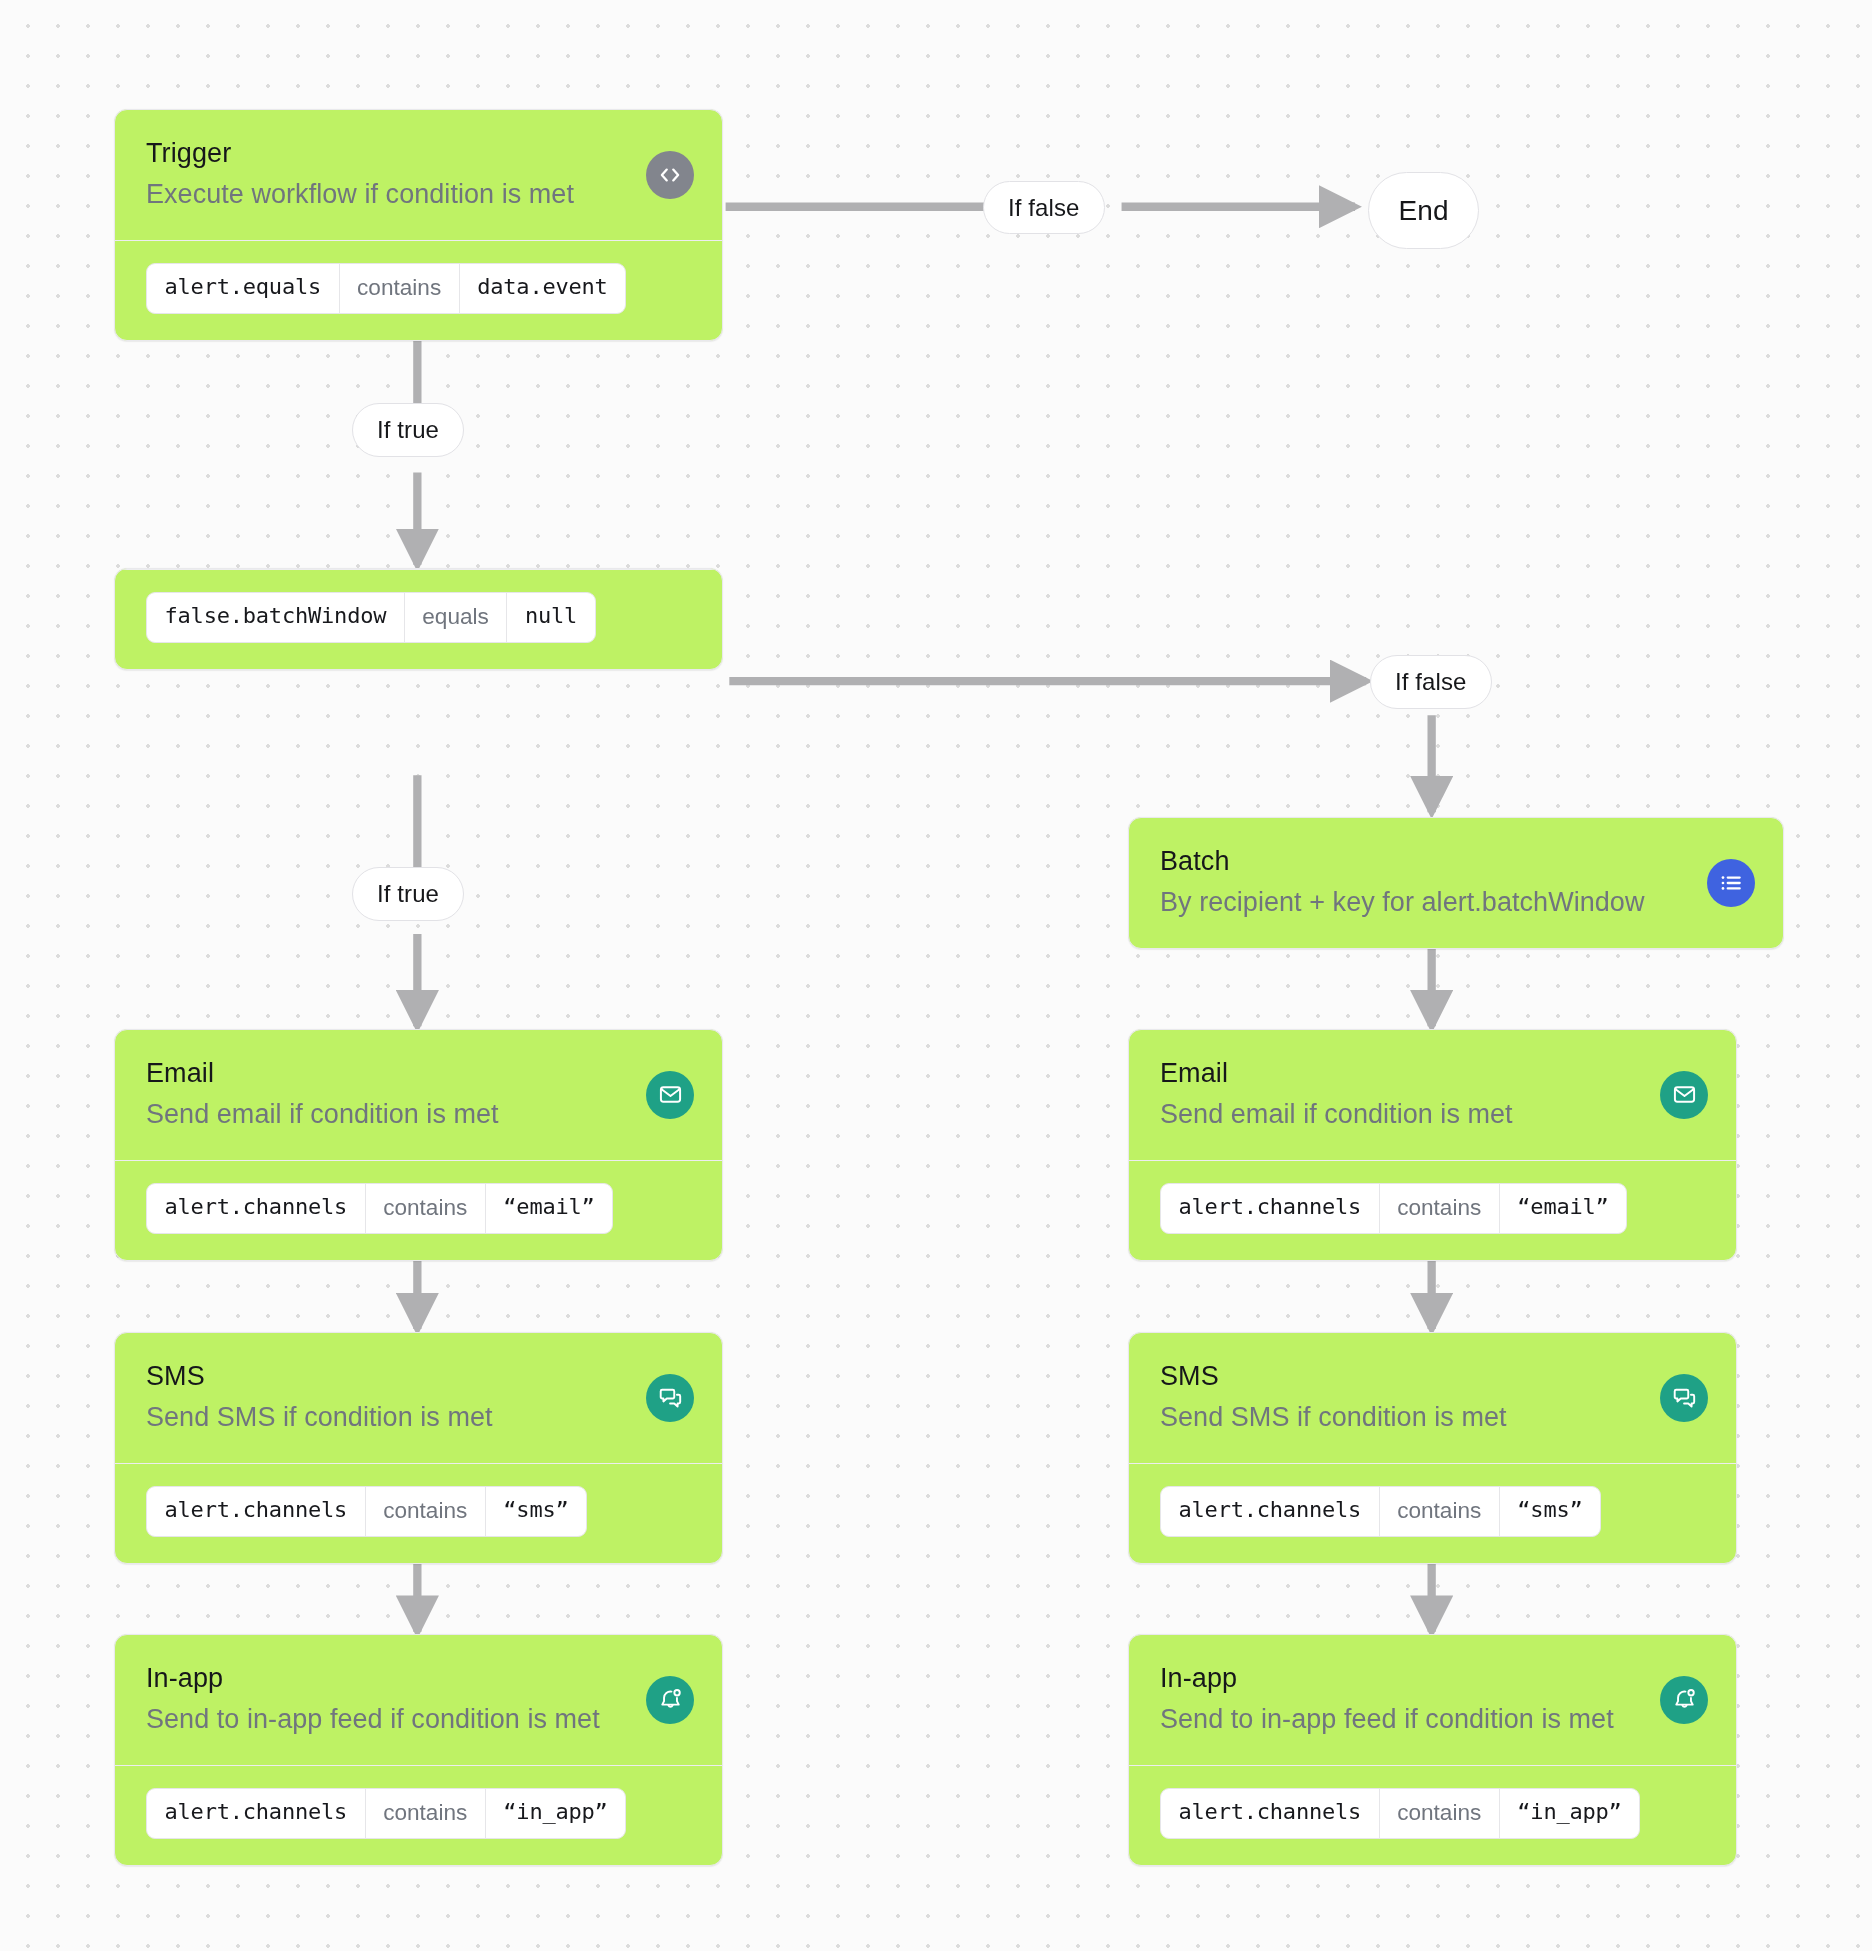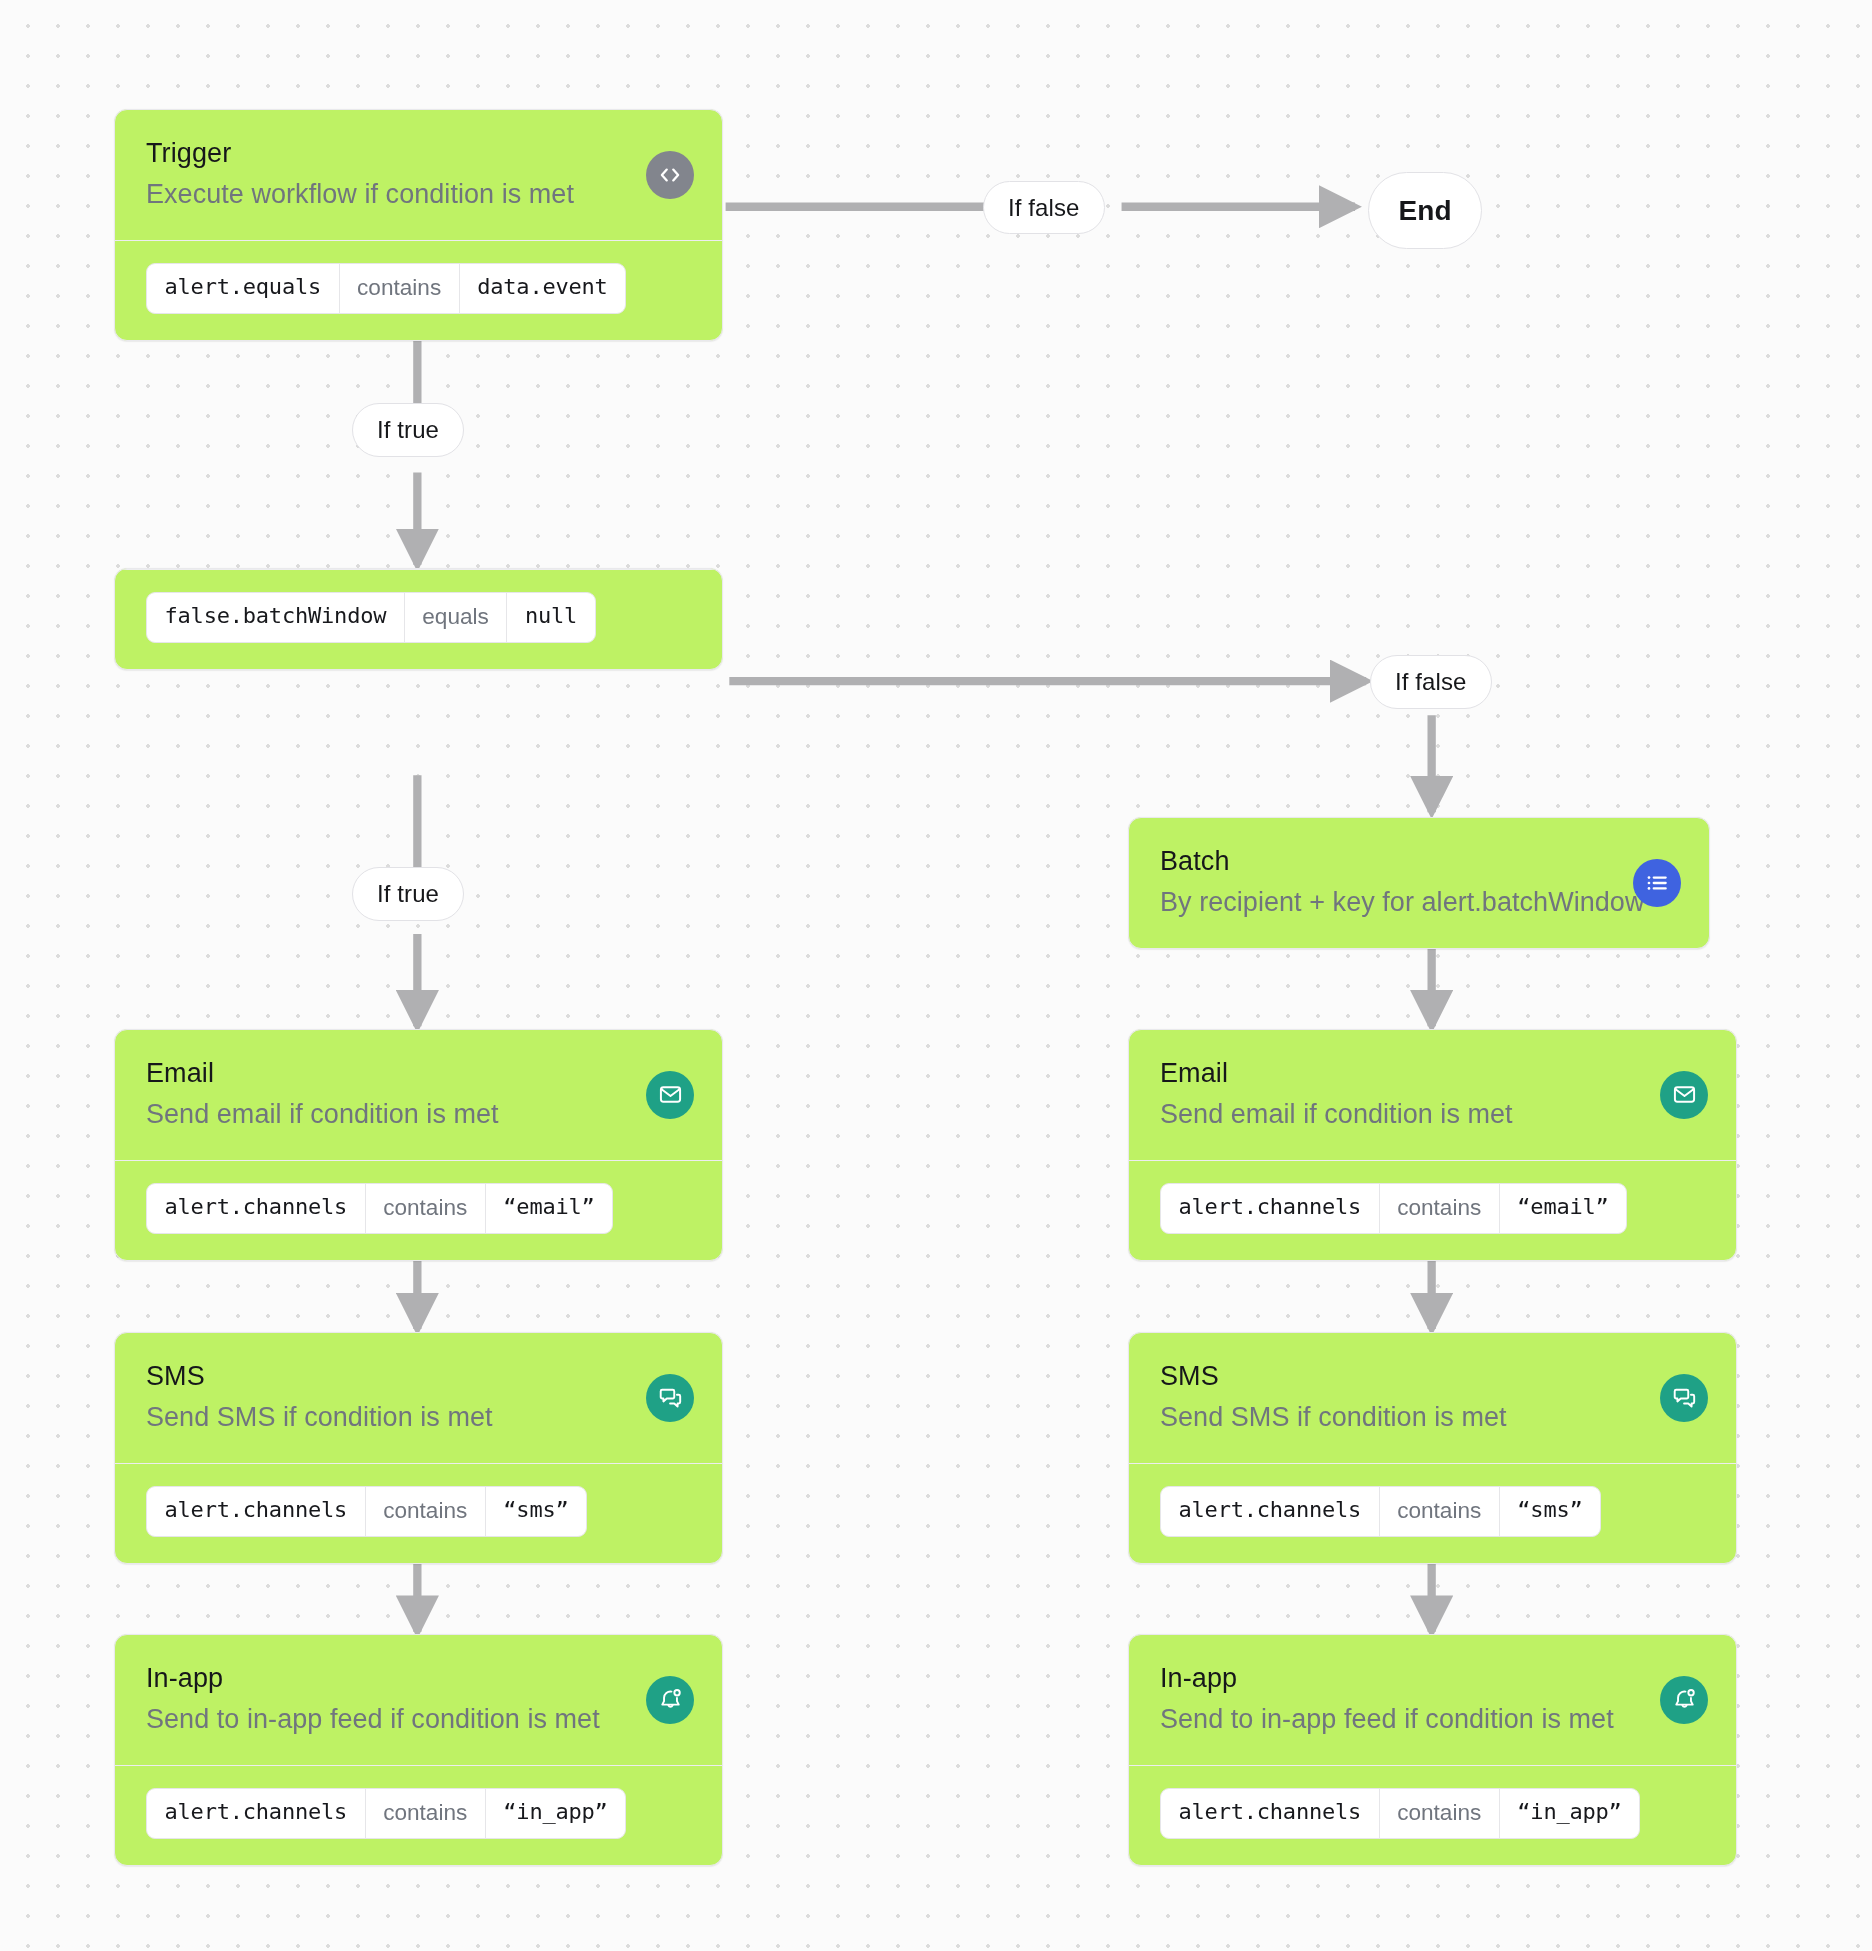--- a/index.html
+++ b/index.html
@@ -205,21 +205,21 @@
   <div class="node" style="left:114px; top:568px; width:609px;">
     <div class="node-cond">
       <div class="cond-pill">
         <span class="cond-cell cond-field">false.batchWindow</span>
         <span class="cond-cell cond-op">equals</span>
         <span class="cond-cell cond-value">null</span>
       </div>
     </div>
   </div>
 
-  <div class="node" style="left:1128px; top:817px; width:582px;">
+  <div class="node" style="left:1128px; top:817px; width:656px;">
     <div class="node-head" style="min-height:122px;">
       <div class="node-title">Batch</div>
       <div class="node-desc">By recipient + key for alert.batchWindow</div>
       <div class="node-icon icon-blue">
         <svg width="26" height="26" viewBox="0 0 24 24" fill="none" stroke="#ffffff" stroke-width="2.1" stroke-linecap="round">
           <line x1="9" y1="7" x2="20" y2="7"></line>
           <line x1="9" y1="12" x2="20" y2="12"></line>
           <line x1="9" y1="17" x2="20" y2="17"></line>
           <circle cx="4.6" cy="7" r="1.25" fill="#ffffff" stroke="none"></circle>
           <circle cx="4.6" cy="12" r="1.25" fill="#ffffff" stroke="none"></circle>
@@ -348,21 +348,21 @@
         <span class="cond-cell cond-op">contains</span>
         <span class="cond-cell cond-value">“in_app”</span>
       </div>
     </div>
   </div>
 
   <div class="pill" style="left:983px; top:181px; height:53px;">
     <span>If false</span>
   </div>
 
-  <div class="pill end" style="left:1368px; top:172px; height:77px;font-weight:bold;">
+  <div class="pill end" style="left:1368px; top:172px; height:77px;">
     <span>End</span>
   </div>
 
   <div class="pill" style="left:352px; top:403px; height:54px;">
     <span>If true</span>
   </div>
 
   <div class="pill" style="left:1370px; top:655px; height:54px;">
     <span>If false</span>
   </div>

